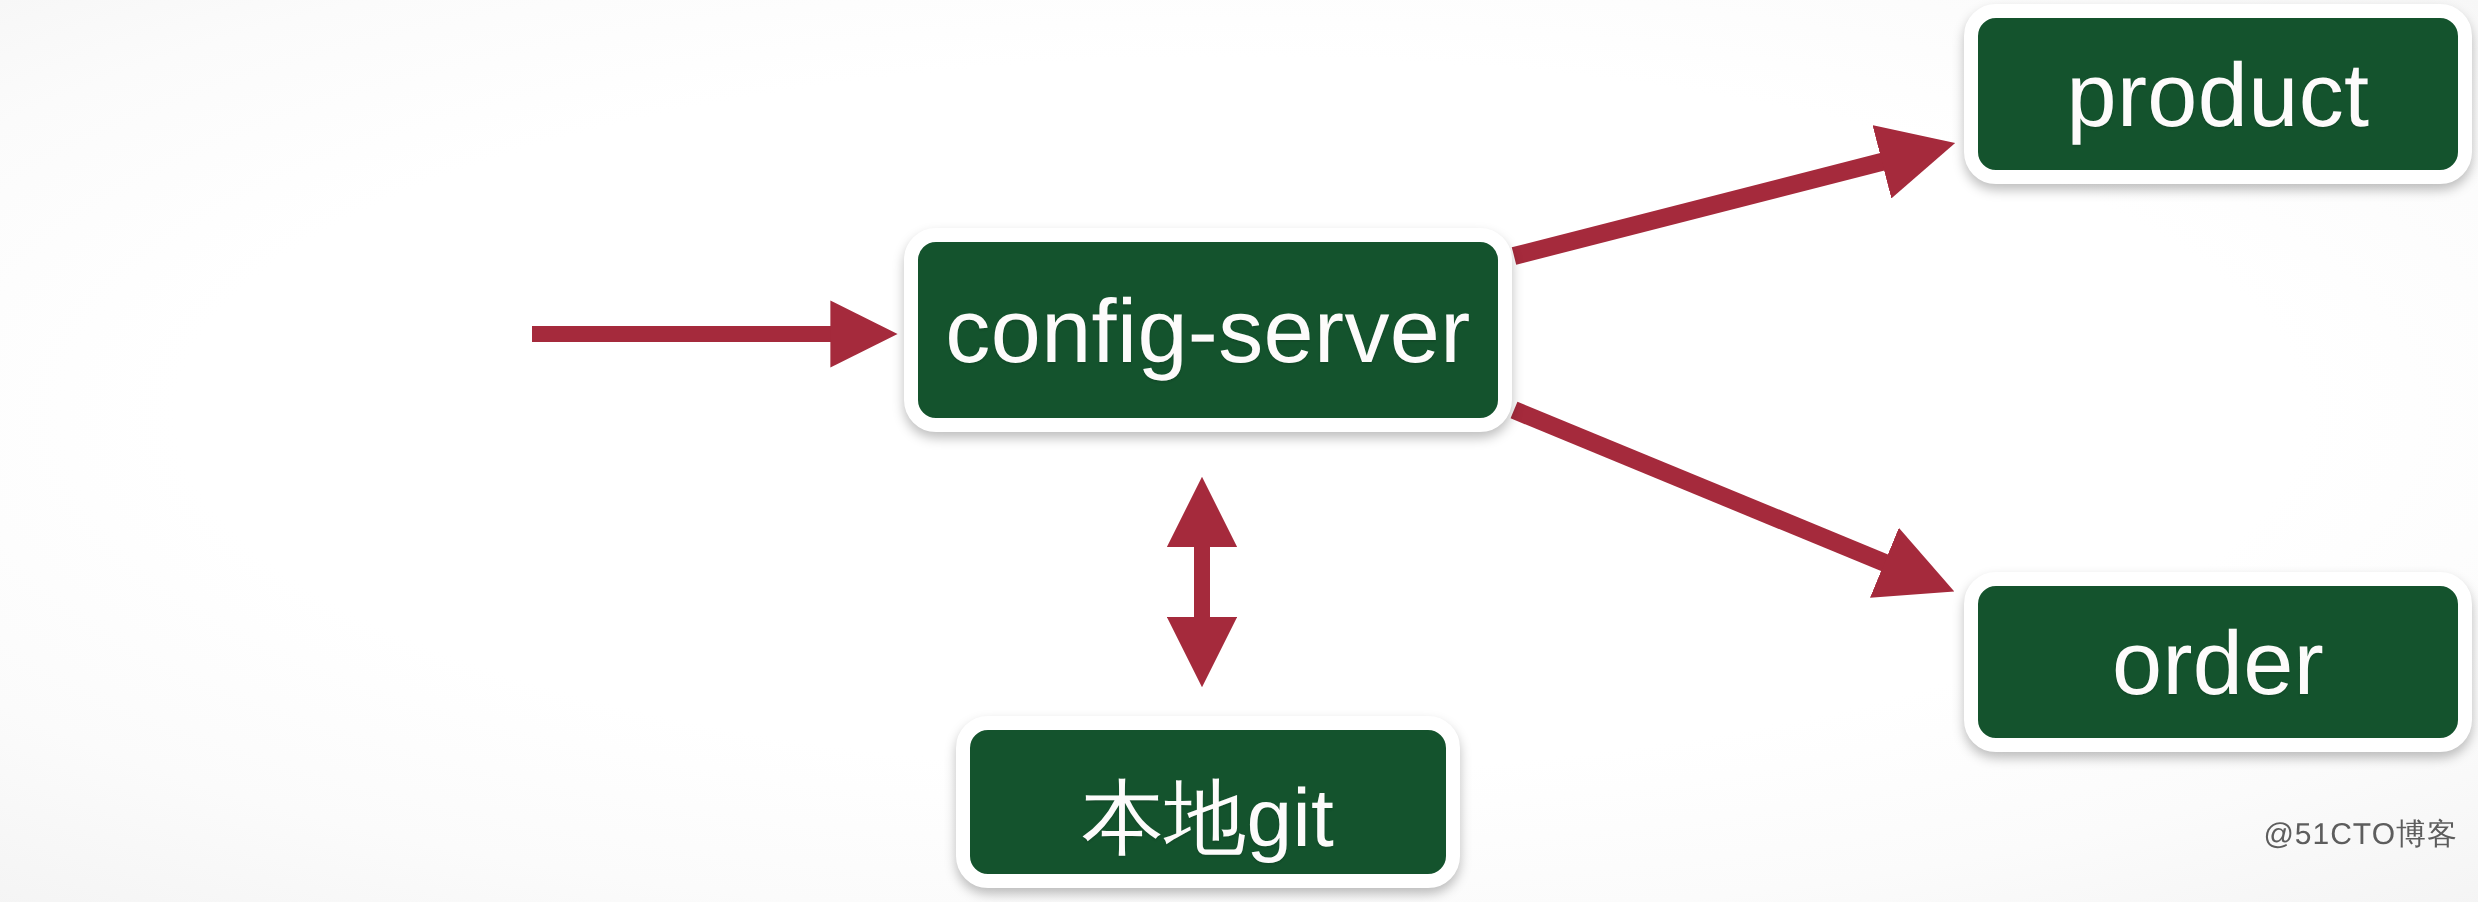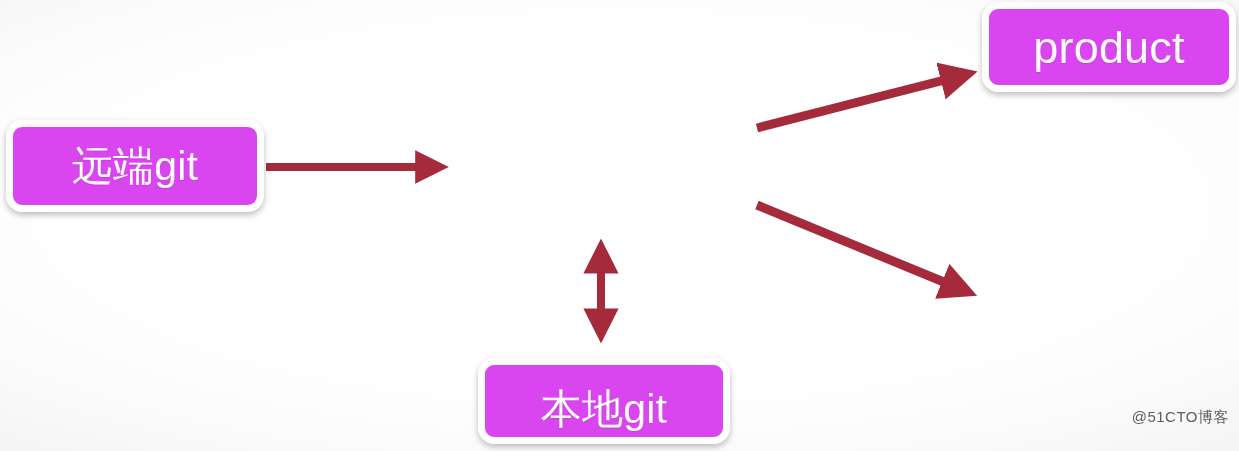--- a/index.html
+++ b/index.html
@@ -38,21 +38,21 @@
     height: 451px;
     pointer-events: none;
   }
 
   .node {
     position: absolute;
     box-sizing: border-box;
     display: flex;
     align-items: center;
     justify-content: center;
-    background: #d946ef;
+    background: #14532d;
     border: 7px solid #ffffff;
     border-radius: 16px;
     box-shadow: 0 3px 6px rgba(0,0,0,0.26);
     z-index: 3;
   }
   .node-label {
     color: #fdfbfb;
     font-weight: 400;
     line-height: 1;
     white-space: nowrap;
@@ -110,29 +110,32 @@
 
     <line x1="266" y1="167" x2="440" y2="167" stroke="#a52a3c" stroke-width="8" marker-end="url(#head-right)"></line>
 
     <line x1="757" y1="128" x2="968" y2="74" stroke="#a52a3c" stroke-width="9" marker-end="url(#head-right)"></line>
 
     <line x1="757" y1="205" x2="968" y2="292" stroke="#a52a3c" stroke-width="9" marker-end="url(#head-right)"></line>
 
     <line x1="601" y1="248" x2="601" y2="334" stroke="#a52a3c" stroke-width="8" marker-start="url(#head-v-down)" marker-end="url(#head-v-up)"></line>
   </svg>
 
-  <div class="node" id="node-remote-git">
-    <span class="node-label">远端git</span>
+
+  <div class="node" id="node-config-server">
+    <span class="node-label">config-server</span>
   </div>
-
 
   <div class="node" id="node-product">
     <span class="node-label">product</span>
   </div>
 
+  <div class="node" id="node-order">
+    <span class="node-label">order</span>
+  </div>
 
   <div class="node" id="node-local-git">
     <span class="node-label">本地git</span>
   </div>
 
   <div id="watermark">@51CTO博客</div>
 
 </div>
 
 </body></html>

